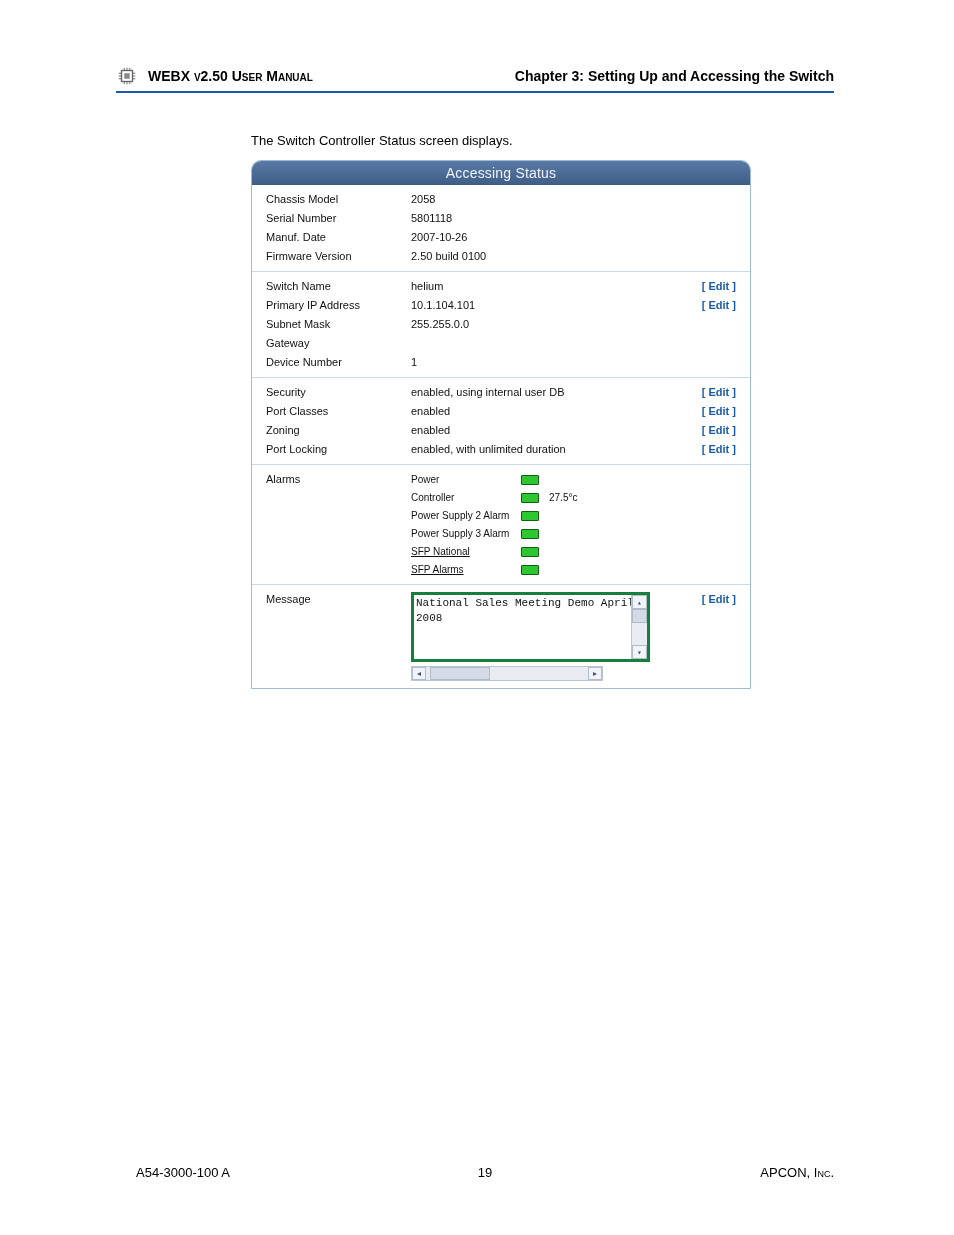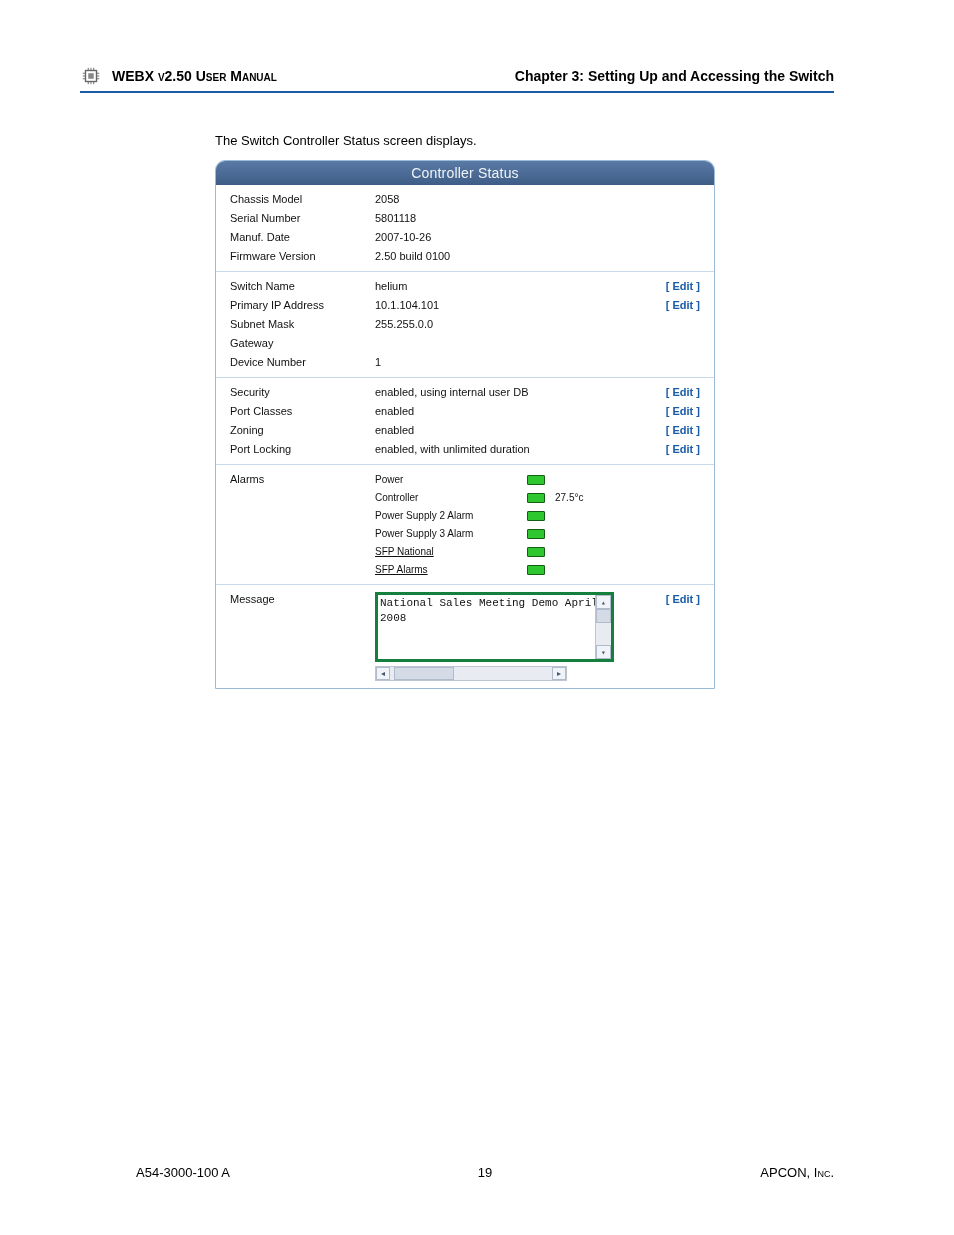--- a/index.html
+++ b/index.html
@@ -5,21 +5,21 @@
   body {
     margin: 0;
     padding: 0;
     background: #ffffff;
     font-family: Arial, Helvetica, sans-serif;
     width: 954px;
     height: 1235px;
     position: relative;
   }
   .page {
-    padding: 65px 120px 0 80px;
+    padding: 65px 120px 0 116px;
   }
   .header-line {
     display: flex;
     align-items: center;
     border-bottom: 2px solid #1a5ba8;
     padding-bottom: 4px;
   }
   .chip-icon {
     width: 22px;
     height: 22px;
@@ -95,21 +95,21 @@
     display: flex;
     flex-direction: column;
     gap: 3px;
     font-size: 10px;
   }
   .alarm-row {
     display: flex;
     align-items: center;
   }
   .alarm-label {
-    width: 152px;
+    width: 110px;
   }
   .alarm-label.underline { text-decoration: underline; }
   .led {
     width: 16px;
     height: 8px;
     background: #2fc72f;
     border: 1px solid #155c15;
     border-radius: 1px;
   }
   .alarm-extra {
@@ -212,21 +212,21 @@
       <line x1="15" y1="18" x2="15" y2="21" stroke="#666" stroke-width="1"></line>
     </svg>
     <span class="header-left smallcaps">WEBX v2.50 User Manual</span>
     <span class="header-right">Chapter 3: Setting Up and Accessing the Switch</span>
   </div>
 
   <div class="intro-text">The Switch Controller Status screen displays.</div>
 
   <div class="panel-wrap">
     <div class="panel">
-      <div class="panel-title">Controller Status</div>
+      <div class="panel-title">Accessing Status</div>
 
       <div class="sec" id="sec1">
           <div class="row">
             <span class="lbl">Chassis Model</span>
             <span class="val">2058</span>
           </div>
           <div class="row">
             <span class="lbl">Serial Number</span>
             <span class="val">5801118</span>
           </div>

